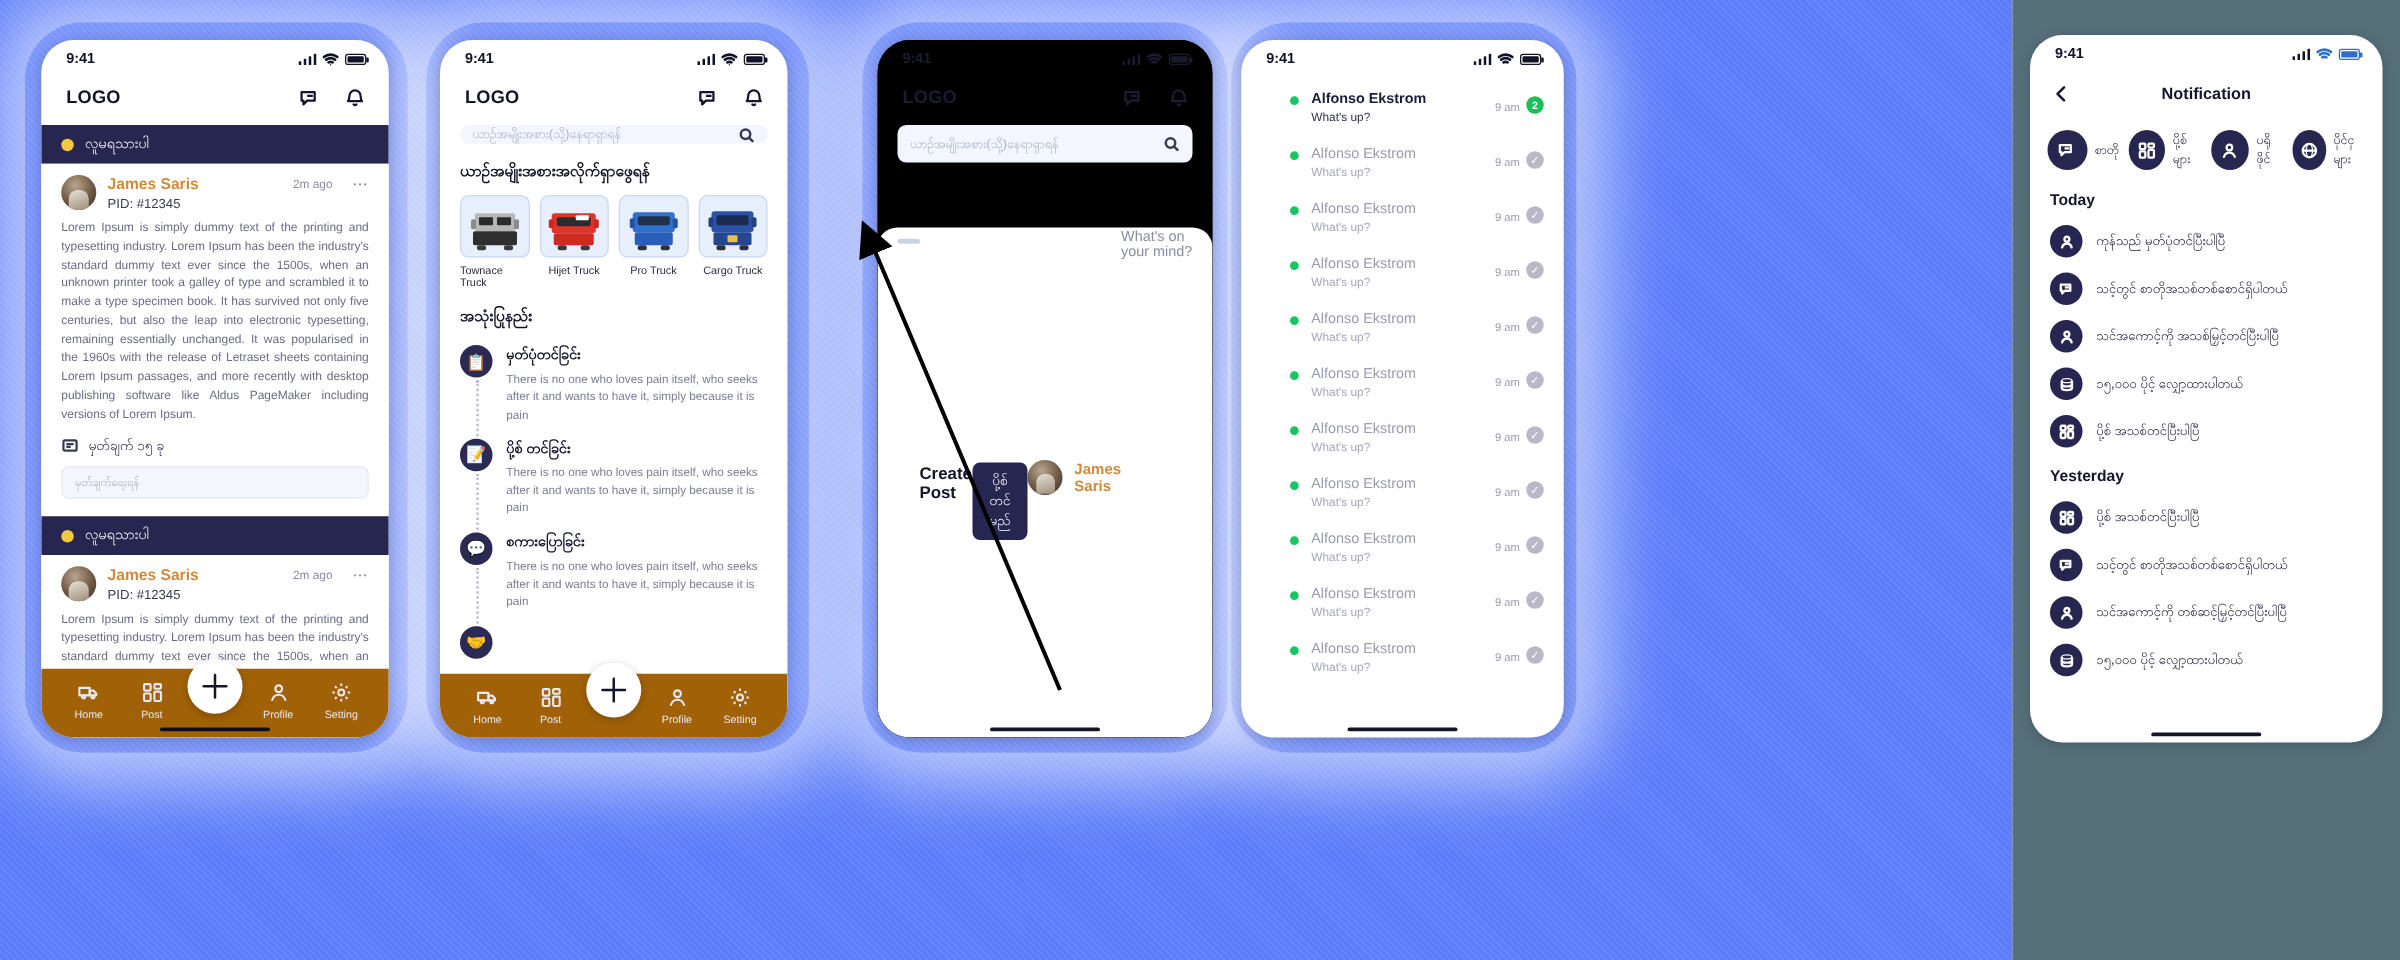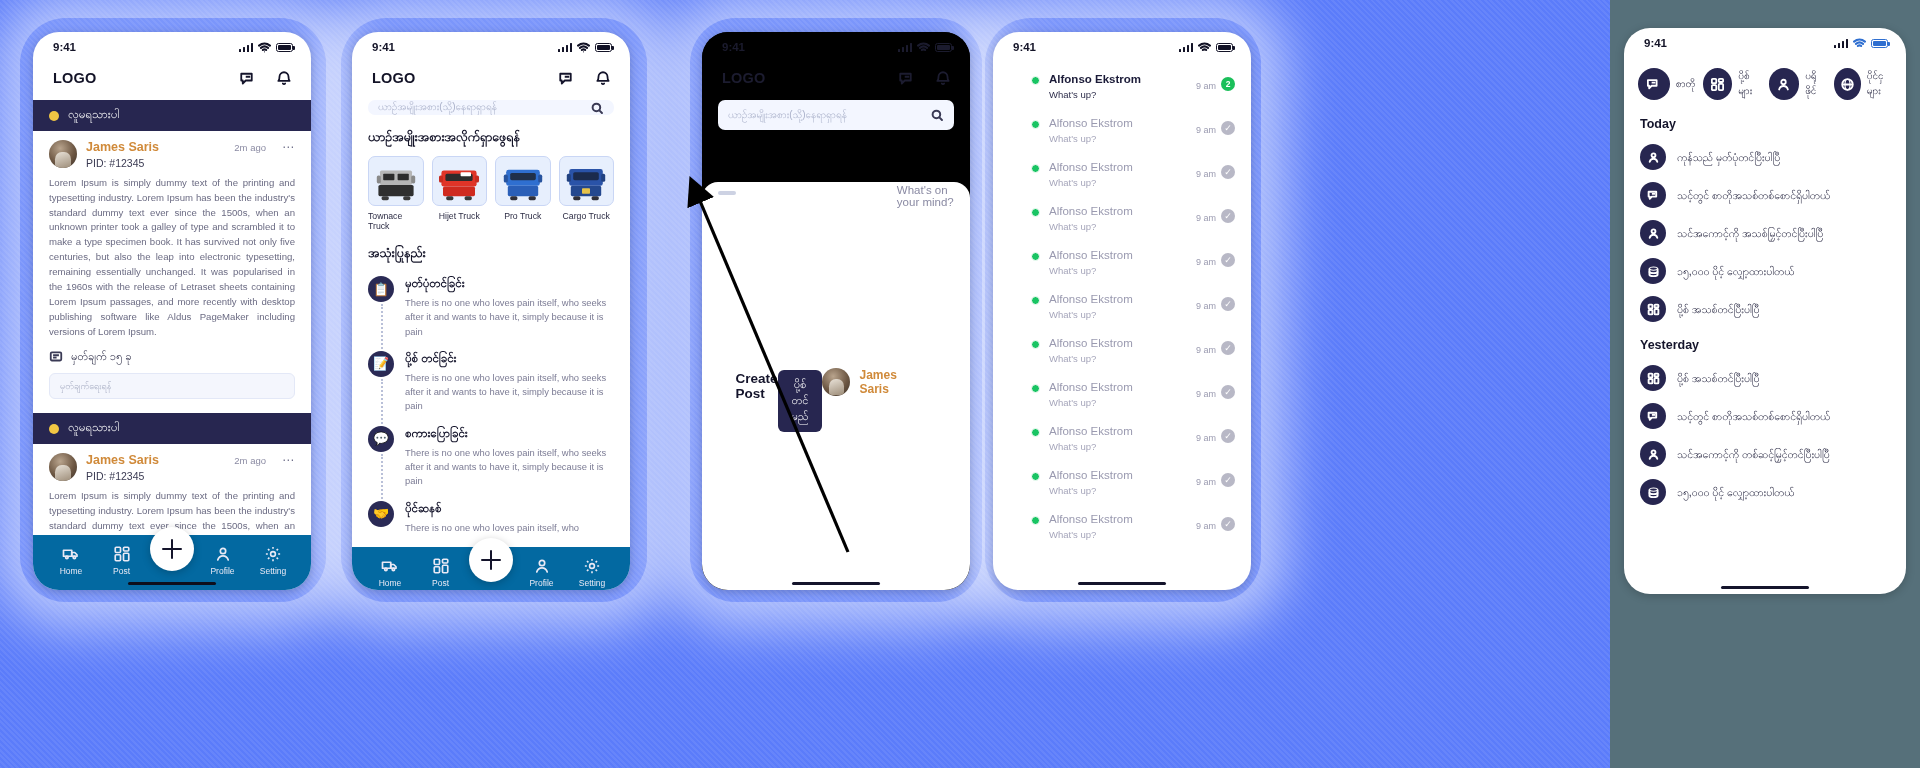--- a/index.html
+++ b/index.html
@@ -95,21 +95,21 @@
   .post-foot-label { font-size: 11px; color: #2b2b45; }
   .comment-box {
     margin-top: 8px; height: 26px; border-radius: 6px; background: #f4f6fd;
     border: 1px solid #e3e8f7; display: flex; align-items: center; padding: 0 10px;
     font-size: 9px; color: #a8aec4;
   }
 
   
   .bottomnav {
     margin-top: auto; flex: 0 0 auto; position: relative;
-    background: #0369a1; display: flex; align-items: center; justify-content: space-between;
+    background: #a16207; display: flex; align-items: center; justify-content: space-between;
     padding: 10px 16px 14px;
   }
   .nav-item { display: flex; flex-direction: column; align-items: center; gap: 3px; width: 44px; }
   .nav-label { font-size: 8.5px; color: #e9e9f5; }
   .fab {
     width: 44px; height: 44px; border-radius: 50%; background: #ffffff;
     display: flex; align-items: center; justify-content: center;
     box-shadow: 0 2px 8px rgba(0,0,0,.22); margin-top: -24px; color: #14142b;
   }
   .fab-plus { position: relative; width: 20px; height: 20px; }
@@ -480,24 +480,20 @@
       <div class="step">
         <span class="step-line"></span>
         <span class="step-icon">💬</span>
         <span class="step-body">
           <div class="step-title">စကားပြောခြင်း</div>
           <div class="step-text">There is no one who loves pain itself, who seeks after it and wants to have it, simply because it is pain</div>
         </span>
       </div>
       <div class="step">
         <span class="step-icon">🤝</span>
-        <span class="step-body">
-          <div class="step-title">ပိုင်ဆနစ်</div>
-          <div class="step-text">There is no one who loves pain itself, who</div>
-        </span>
       </div>
     </div>
 
     <div class="bottomnav">
       <div class="nav-item">
         <svg class="ic" viewBox="0 0 24 24" fill="none" stroke="#e9e9f5" stroke-width="1.7" stroke-linejoin="round">
             <path d="M2 7h11v8H2z"></path>
             <path d="M13 10h4l3 3v2h-7z"></path>
             <circle cx="6.5" cy="16.5" r="1.6"></circle>
             <circle cx="16.5" cy="16.5" r="1.6"></circle>
@@ -718,20 +714,26 @@
             <i></i>
           </span>
         <svg class="ic" style="width:13px;height:13px" viewBox="0 0 24 24" fill="none" stroke="#2f6fd0" stroke-width="2.2" stroke-linecap="round">
             <path d="M2 8.5a16 16 0 0 1 20 0"></path>
             <path d="M5.5 12.5a11 11 0 0 1 13 0"></path>
             <path d="M9 16.4a6 6 0 0 1 6 0"></path>
           </svg>
         <span class="sb-batt" style="color:#2f6fd0"></span>
       </span>
     </div>
+    <div class="topbar-c">
+      <svg class="ic back-btn" viewBox="0 0 24 24" fill="none" stroke="#14142b" stroke-width="2" stroke-linecap="round" stroke-linejoin="round">
+          <path d="M15 5l-7 7 7 7"></path>
+        </svg>
+      <span class="notif-title">Notification</span>
+    </div>
 
     <div class="quick-row">
       <div class="quick">
         <span class="quick-circle">
             <svg class="ic" style="width:15px;height:15px" viewBox="0 0 24 24" fill="none" stroke="#fff" stroke-width="1.8" stroke-linejoin="round">
               <path d="M3 5h14v9H9l-4 4v-4H3z"></path>
               <path d="M9 9h6"></path>
             </svg>
           </span>
         <span class="quick-label">စာတို</span>

